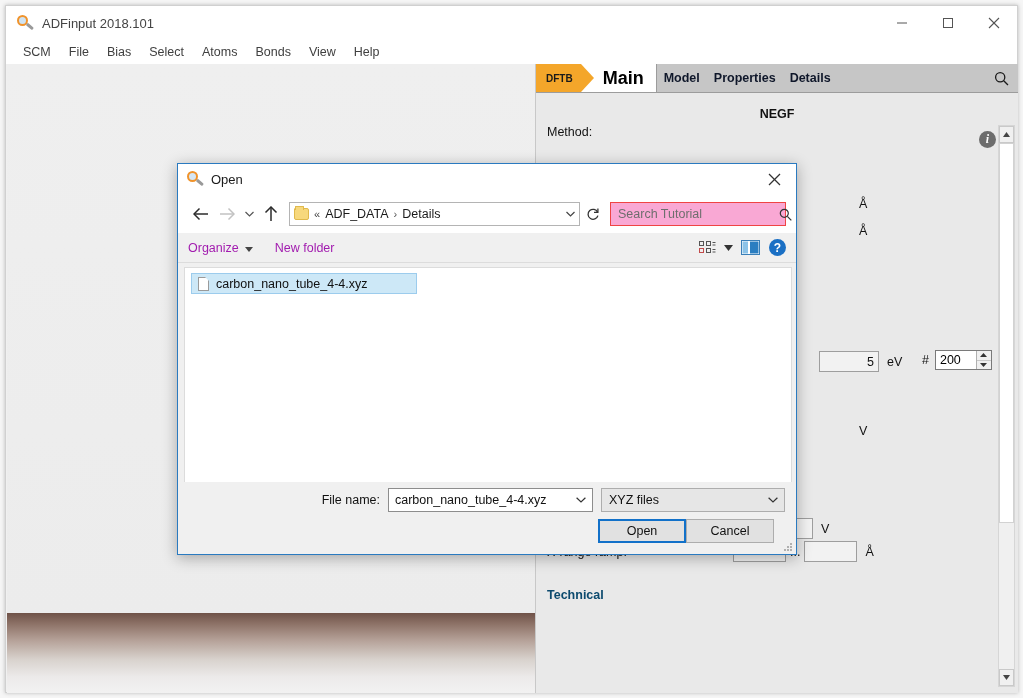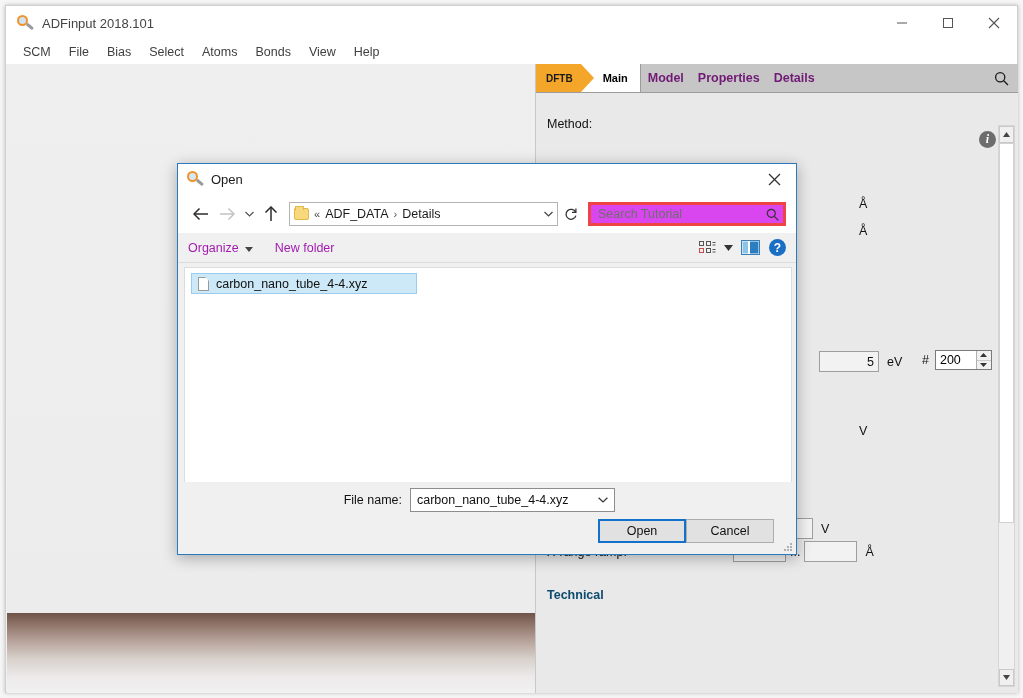--- a/index.html
+++ b/index.html
@@ -106,27 +106,27 @@
     position: relative;
   }
   .tab-badge:after {
     content: ""; position: absolute; right: -13px; top: 0;
     border-top: 14.5px solid transparent;
     border-bottom: 14.5px solid transparent;
     border-left: 13px solid #f4a62a;
   }
   .tab-main {
     background: #ffffff; color: #000;
-    font-weight: bold; font-size: 11px;
+    font-weight: bold; font-size: 18px;
     display: flex; align-items: center;
     padding: 0 12px 0 22px;
     border-right: 1px solid #9c9c9c;
   }
   .tab {
-    color: #701a75; font-size: 12.5px; font-weight: bold;
+    color: #0f172a; font-size: 12.5px; font-weight: bold;
     display: flex; align-items: center; padding: 0 7px;
   }
   .tab-spacer { flex: 1; }
   .tab-search {
     width: 34px; display: flex; align-items: center; justify-content: center;
   }
 
   .panel-body {
     position: relative;
     height: 600px; background: #e9e9e9;
@@ -140,21 +140,21 @@
   .info-icon {
     position: absolute; right: 22px; top: 38px;
     width: 17px; height: 17px; border-radius: 50%;
     background: #6d6d6d; color: #fff;
     font-style: italic; font-weight: bold; font-size: 12px;
     display: flex; align-items: center; justify-content: center;
     font-family: "Liberation Serif", serif;
   }
   .form-row {
     display: flex; align-items: flex-end;
-    padding-left: 11px; margin-top: 24px;
+    padding-left: 11px; margin-top: 4px;
     font-size: 12.5px; color: #111;
   }
   .row-label { width: 186px; }
   .combo {
     width: 167px; height: 25px;
     background: #f2f2f2; border: 1px solid #a6a6a6;
     display: flex; align-items: center;
     font-size: 12.5px; color: #111;
   }
   .combo .val { padding-left: 7px; flex: 1; }
@@ -270,22 +270,22 @@
   .crumb-drop {
     width: 18px; display: flex; align-items: center; justify-content: center;
     color: #444;
   }
   .refresh-btn {
     width: 22px; height: 24px; margin-left: 2px;
     display: flex; align-items: center; justify-content: center;
     color: #333;
   }
   .search-box {
-    width: 198px; height: 24px; margin-left: 6px;
-    background: #d946ef; border: 3px solid #ef4444;
+    width: 176px; height: 24px; margin-left: 6px;
+    background: #f9a8d4; border: 1px solid #ef4444;
     display: flex; align-items: center;
   }
   .search-box input {
     flex: 1; border: none; outline: none;
     font-size: 12.5px; color: #1a1a1a;
     padding-left: 7px; background: transparent;
     font-family: "Liberation Sans", sans-serif;
   }
   .search-box input::placeholder { color: #6e6e6e; }
   .search-ic {
@@ -336,21 +336,21 @@
 
   .dlg-bottom {
     position: absolute; left: 0; bottom: 0;
     width: 618px; height: 72px;
     background: #f0f0f0;
   }
   .fn-row {
     display: flex; align-items: center;
     position: absolute; left: 0; top: 6px; width: 618px;
   }
-  .fn-label { font-size: 12.5px; color: #111; width: 232px; text-align: right; padding-right: 8px; }
+  .fn-label { font-size: 12.5px; color: #111; width: 210px; text-align: right; padding-right: 8px; }
   .fn-combo {
     width: 205px; height: 24px;
     background: #ffffff; border: 1px solid #8d8d8d;
     display: flex; align-items: center;
     font-size: 12.5px; color: #111;
   }
   .fn-combo .fv { flex: 1; padding-left: 6px; }
   .fn-combo .fc { width: 22px; display: flex; align-items: center; justify-content: center; color: #333; }
   .type-combo {
     width: 184px; height: 24px; margin-left: 8px;
@@ -446,20 +446,21 @@
           <div class="tab-spacer"></div>
           <div class="tab-search">
             <svg width="15" height="15" viewBox="0 0 15 15">
               <circle cx="6.2" cy="6.2" r="4.6" fill="none" stroke="#1a1a1a" stroke-width="1.3"></circle>
               <line x1="9.7" y1="9.7" x2="14" y2="14" stroke="#1a1a1a" stroke-width="1.3"></line>
             </svg>
           </div>
         </div>
 
         <div class="panel-body">
+          <div class="negf-title">NEGF</div>
           <div class="info-icon">i</div>
 
           <div class="form-row">
             <div class="row-label">Method:</div>
           </div>
 
           <div style="position:absolute; left:323px; top:104px; font-size:12.5px; color:#111;">Å</div>
           <div style="position:absolute; left:323px; top:131px; font-size:12.5px; color:#111;">Å</div>
 
           <div style="position:absolute; left:283px; top:258px; display:flex; align-items:center;">
@@ -647,20 +648,28 @@
       <div class="fn-row">
         <div class="fn-label">File name:</div>
         <div class="fn-combo">
           <span class="fv">carbon_nano_tube_4-4.xyz</span>
           <span class="fc">
             <svg width="10" height="6" viewBox="0 0 10 6">
                 <path d="M0.6 0.8 L5 5 L9.4 0.8" fill="none" stroke="#333" stroke-width="1.2"></path>
               </svg>
           </span>
         </div>
+        <div class="type-combo">
+          <span class="tv">XYZ files</span>
+          <span class="tc">
+            <svg width="10" height="6" viewBox="0 0 10 6">
+                <path d="M0.6 0.8 L5 5 L9.4 0.8" fill="none" stroke="#333" stroke-width="1.2"></path>
+              </svg>
+          </span>
+        </div>
       </div>
       <div class="btn-row">
         <div class="dbtn primary">Open</div>
         <div class="dbtn second">Cancel</div>
       </div>
       <div class="grip"></div>
     </div>
   </div>
 </div>
 

